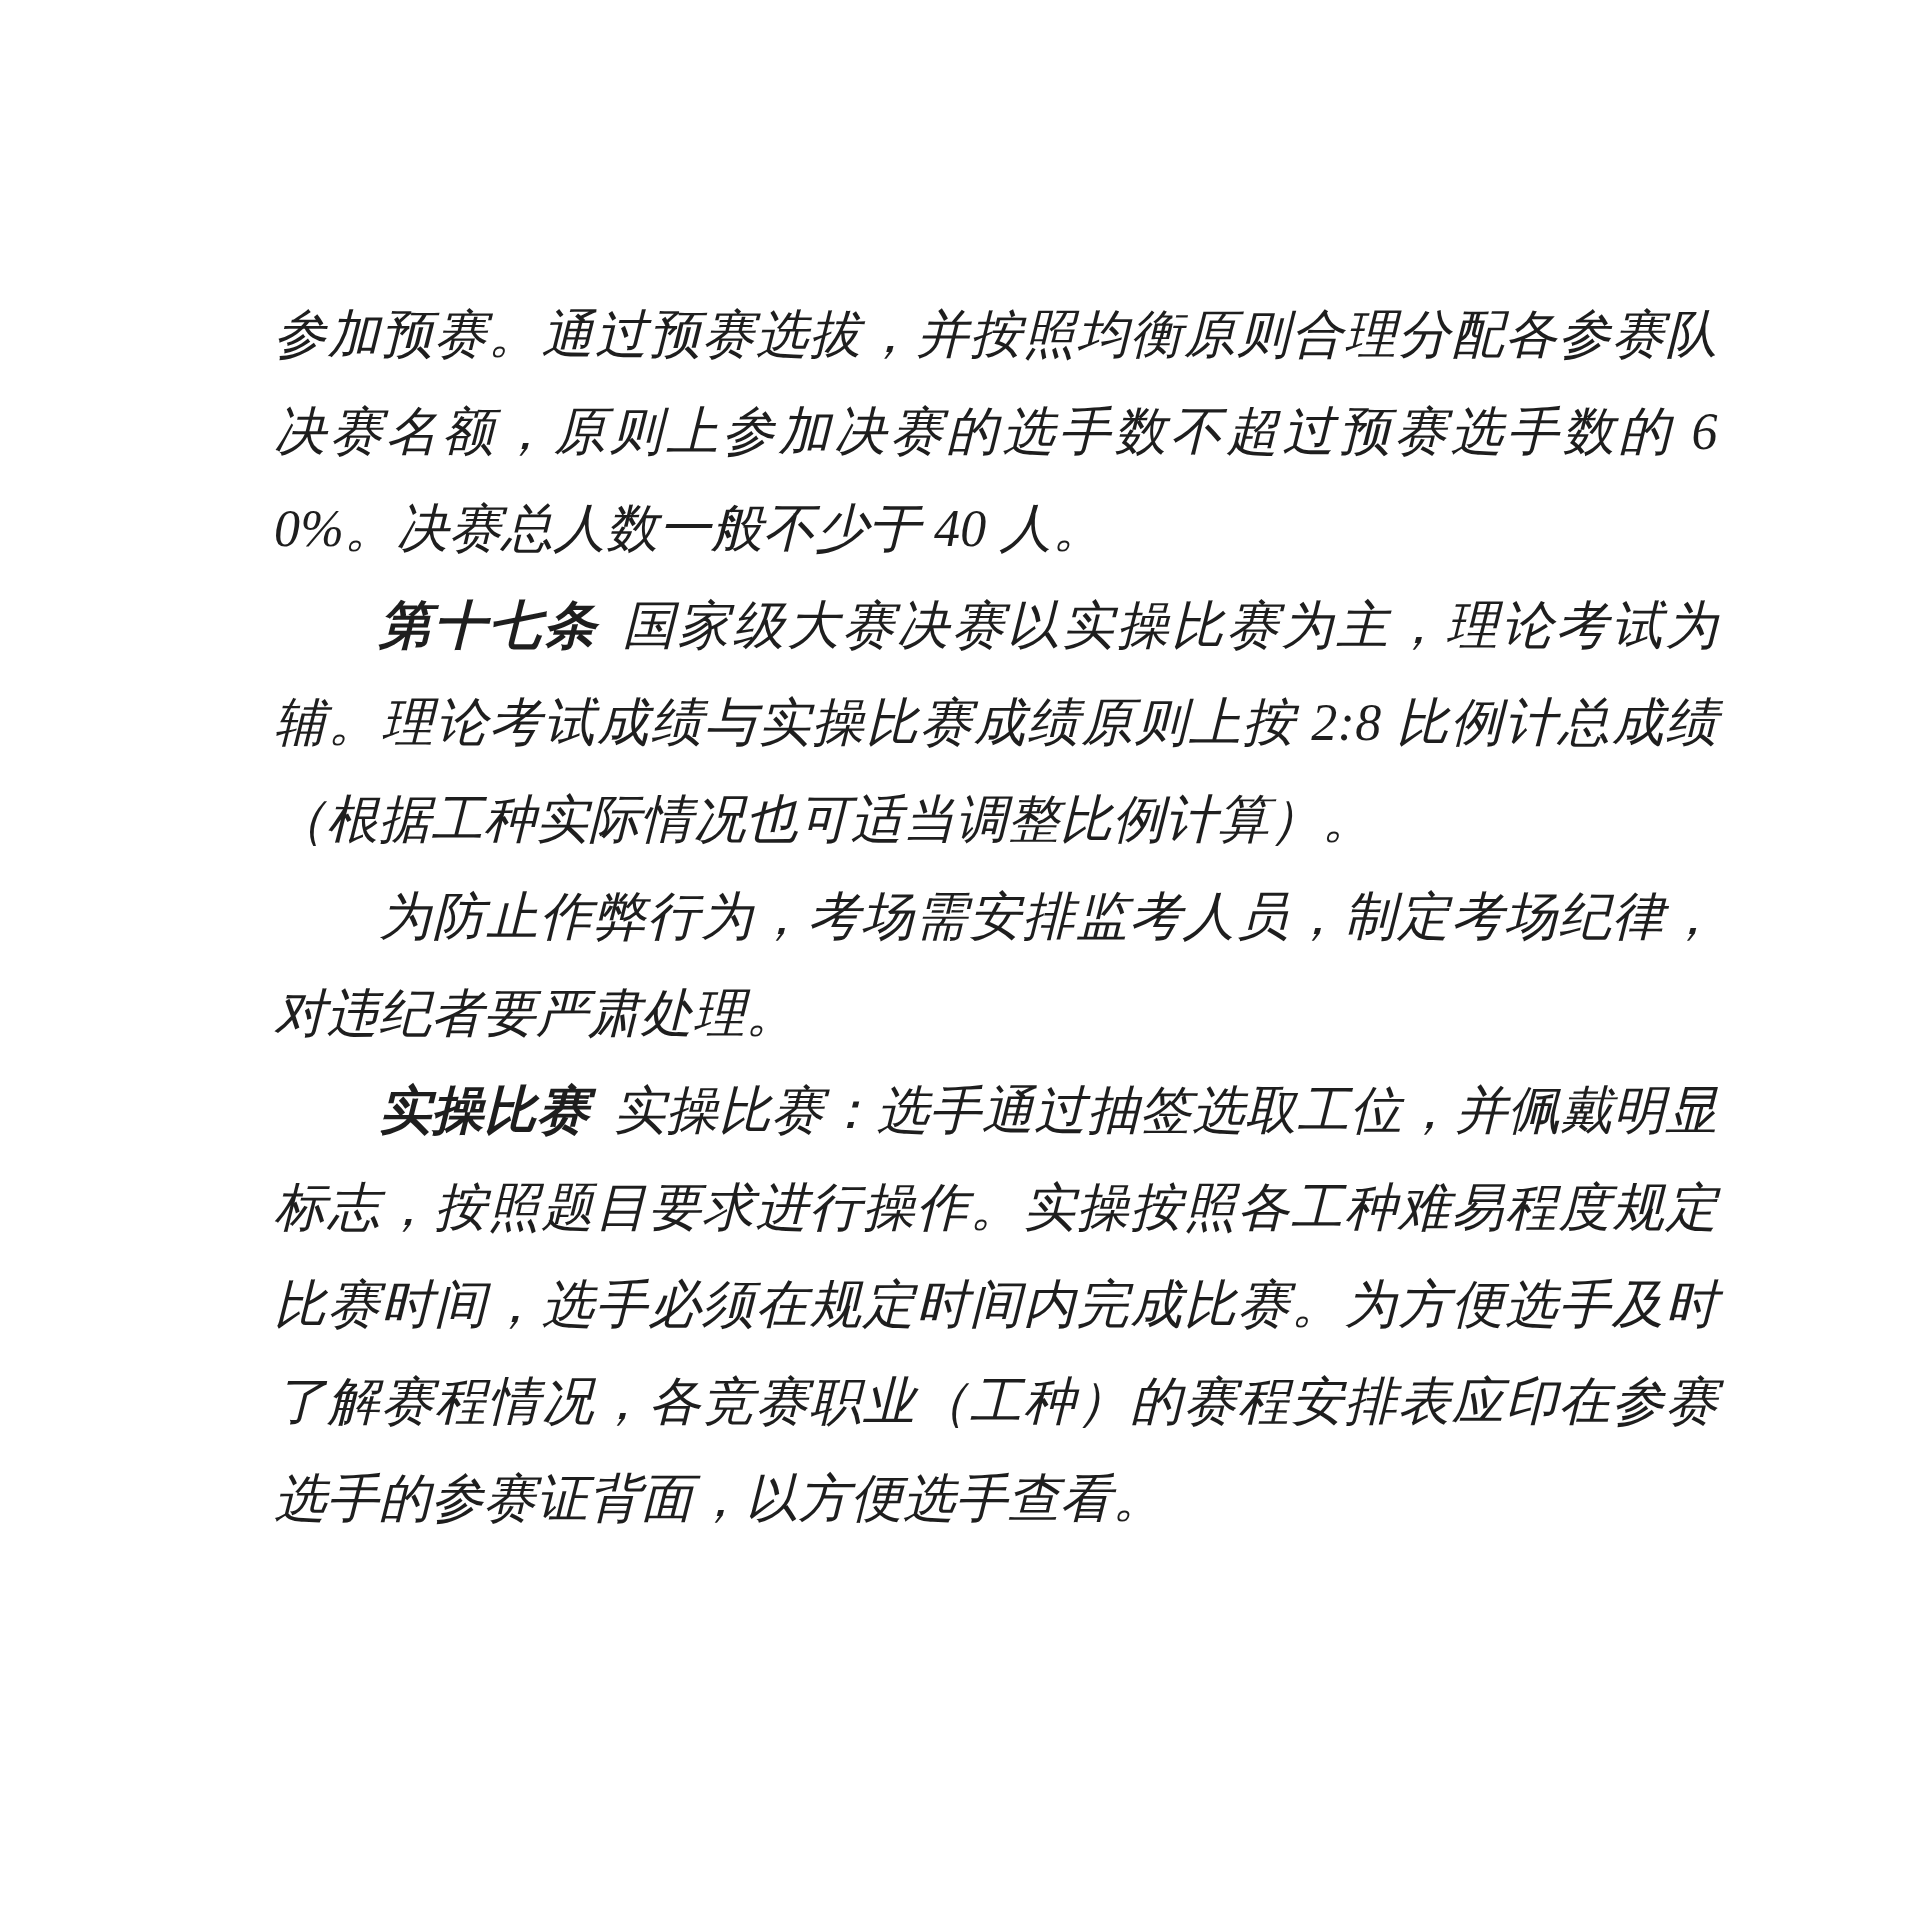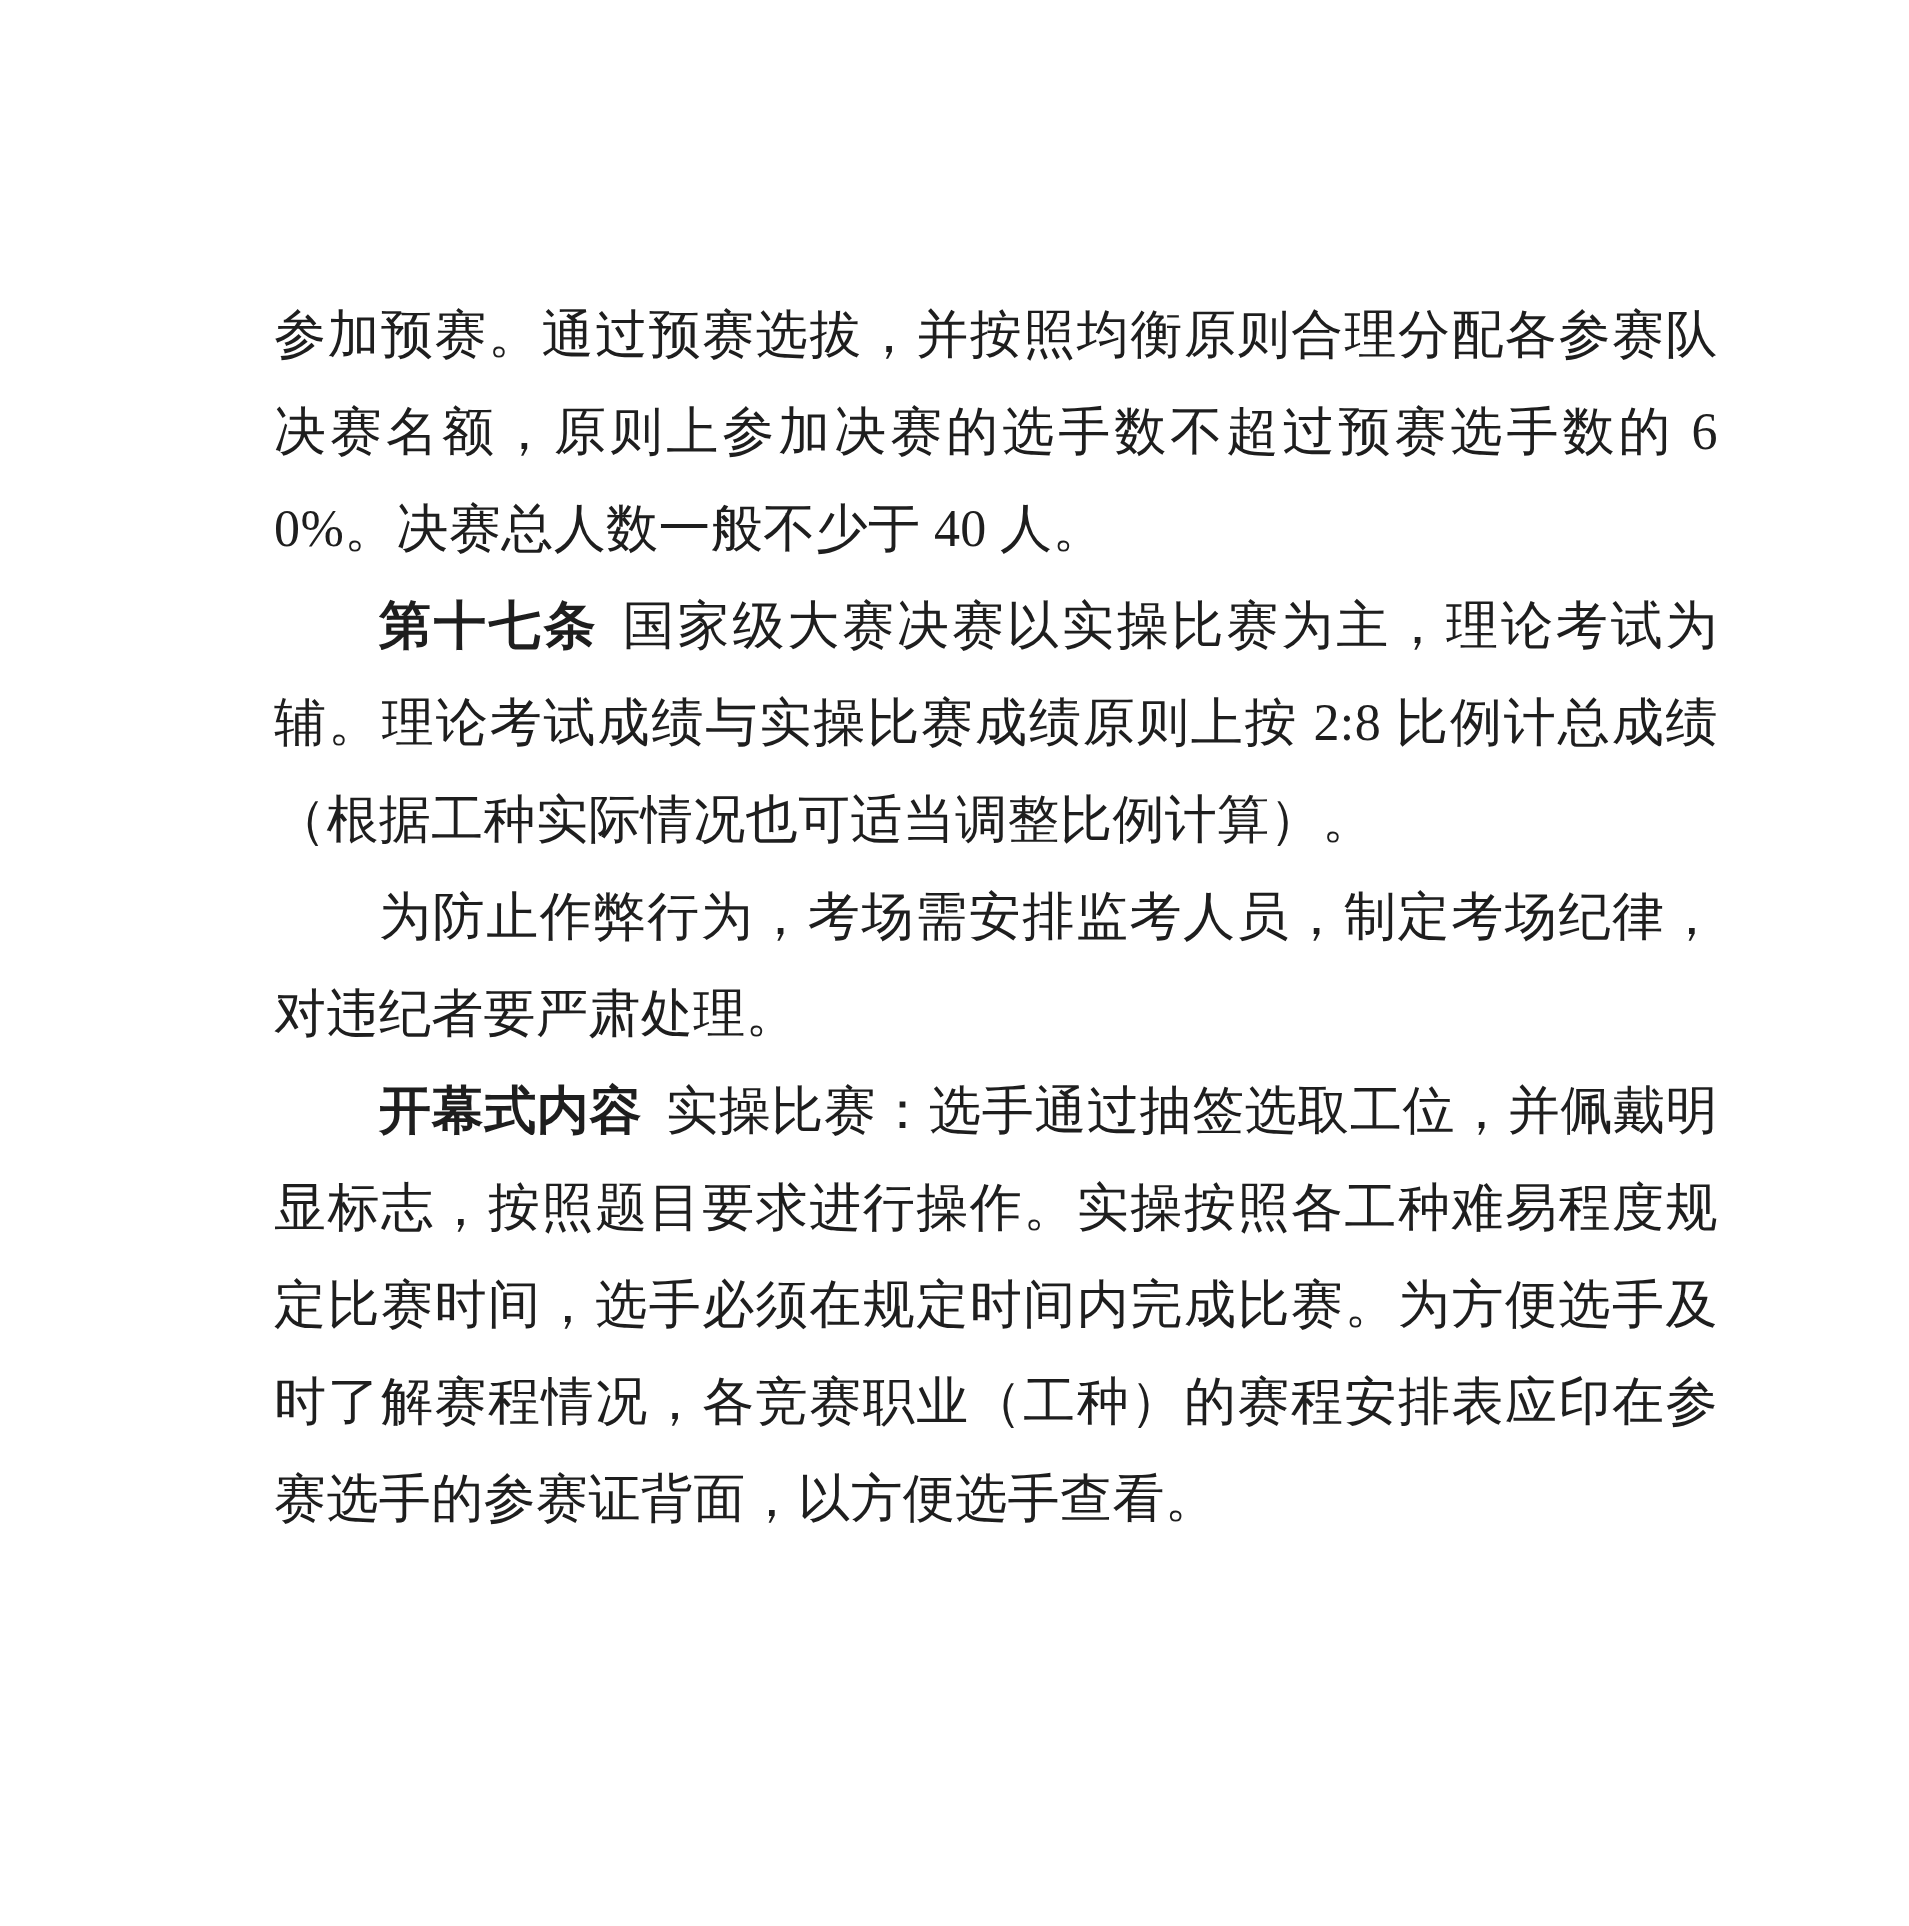--- a/index.html
+++ b/index.html
@@ -23,20 +23,21 @@
     width: 1444px;
     text-align: justify;
   }
   .para {
     margin: 0;
     padding: 0;
     font-size: 52px;
     line-height: 97px;
     letter-spacing: 0.4px;
     word-break: break-all;
+    font-style: italic;
   }
   .para.indent {
     text-indent: 105px;
   }
   .lead {
     font-weight: bold;
     margin-right: 24px;
   }
 </style>
 </head>
@@ -46,18 +47,18 @@
   <div class="content" id="paragraphs">
   <p class="para"><span class="ptext">参加预赛。通过预赛选拔，并按照均衡原则合理分配各参赛队决赛名额，原则上参加决赛的选手数不超过预赛选手数的 60%。决赛总人数一般不少于 40 人。</span></p>
 
 
   <p class="para indent"><span class="lead">第十七条</span><span class="ptext">国家级大赛决赛以实操比赛为主，理论考试为辅。理论考试成绩与实操比赛成绩原则上按 2:8 比例计总成绩（根据工种实际情况也可适当调整比例计算）。</span></p>
 
 
   <p class="para indent"><span class="ptext">为防止作弊行为，考场需安排监考人员，制定考场纪律，对违纪者要严肃处理。</span></p>
 
 
-  <p class="para indent"><span class="lead">开幕式内容</span><span class="ptext">实操比赛：选手通过抽签选取工位，并佩戴明显标志，按照题目要求进行操作。实操按照各工种难易程度规定比赛时间，选手必须在规定时间内完成比赛。为方便选手及时了解赛程情况，各竞赛职业（工种）的赛程安排表应印在参赛选手的参赛证背面，以方便选手查看。</span></p>
+  <p class="para indent"><span class="lead">实操比赛</span><span class="ptext">实操比赛：选手通过抽签选取工位，并佩戴明显标志，按照题目要求进行操作。实操按照各工种难易程度规定比赛时间，选手必须在规定时间内完成比赛。为方便选手及时了解赛程情况，各竞赛职业（工种）的赛程安排表应印在参赛选手的参赛证背面，以方便选手查看。</span></p>
 
 </div>
 
 </div>
 
 
 </body></html>

